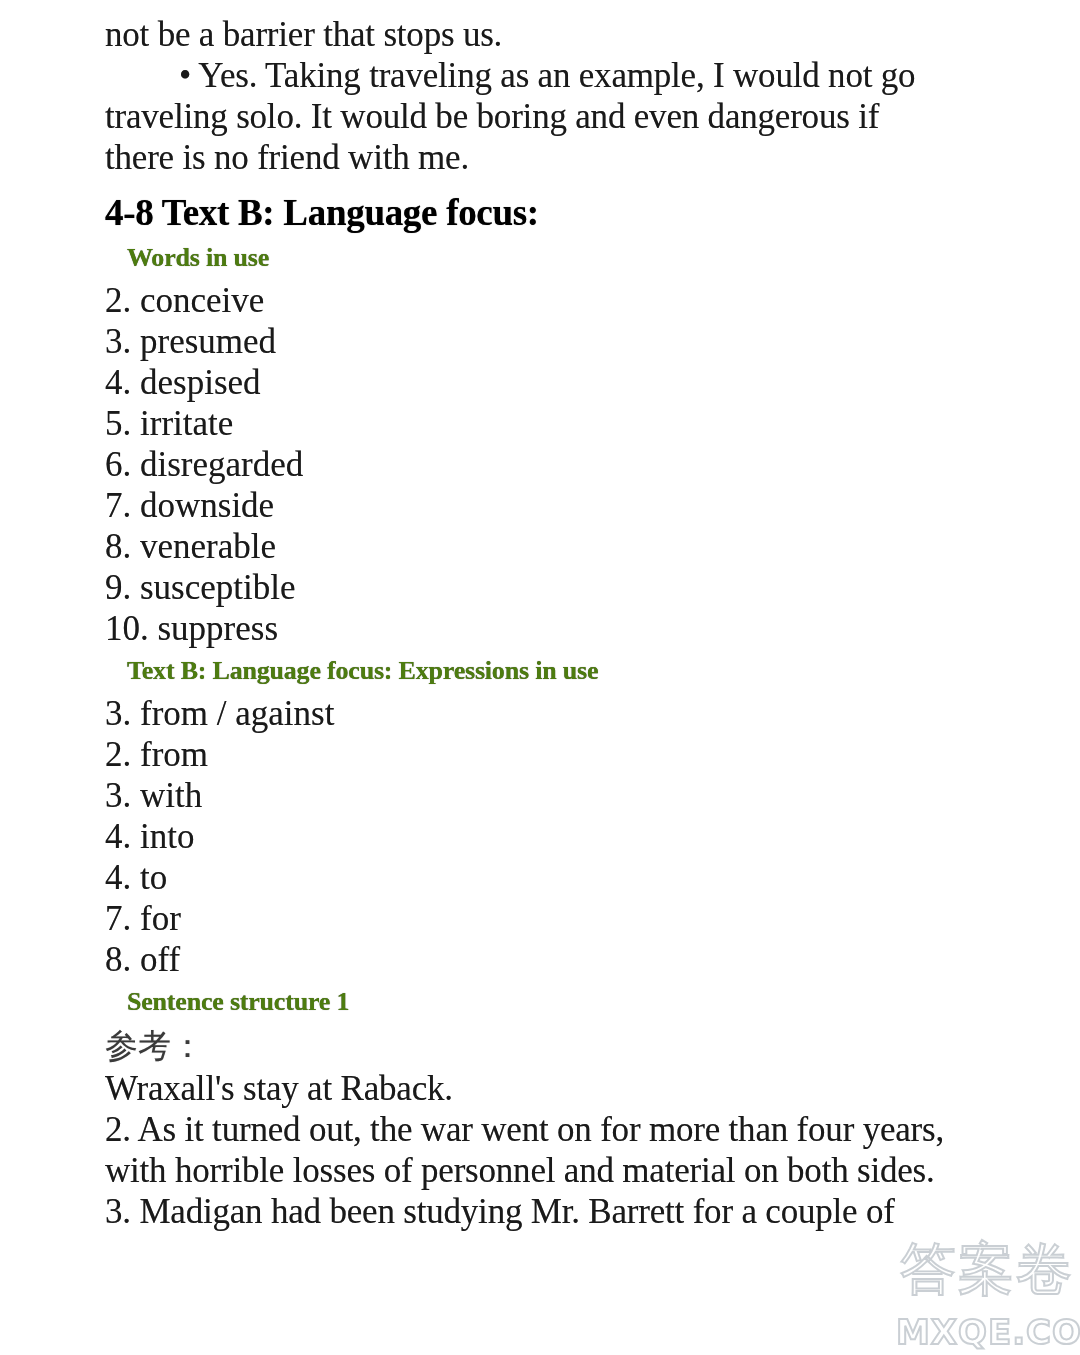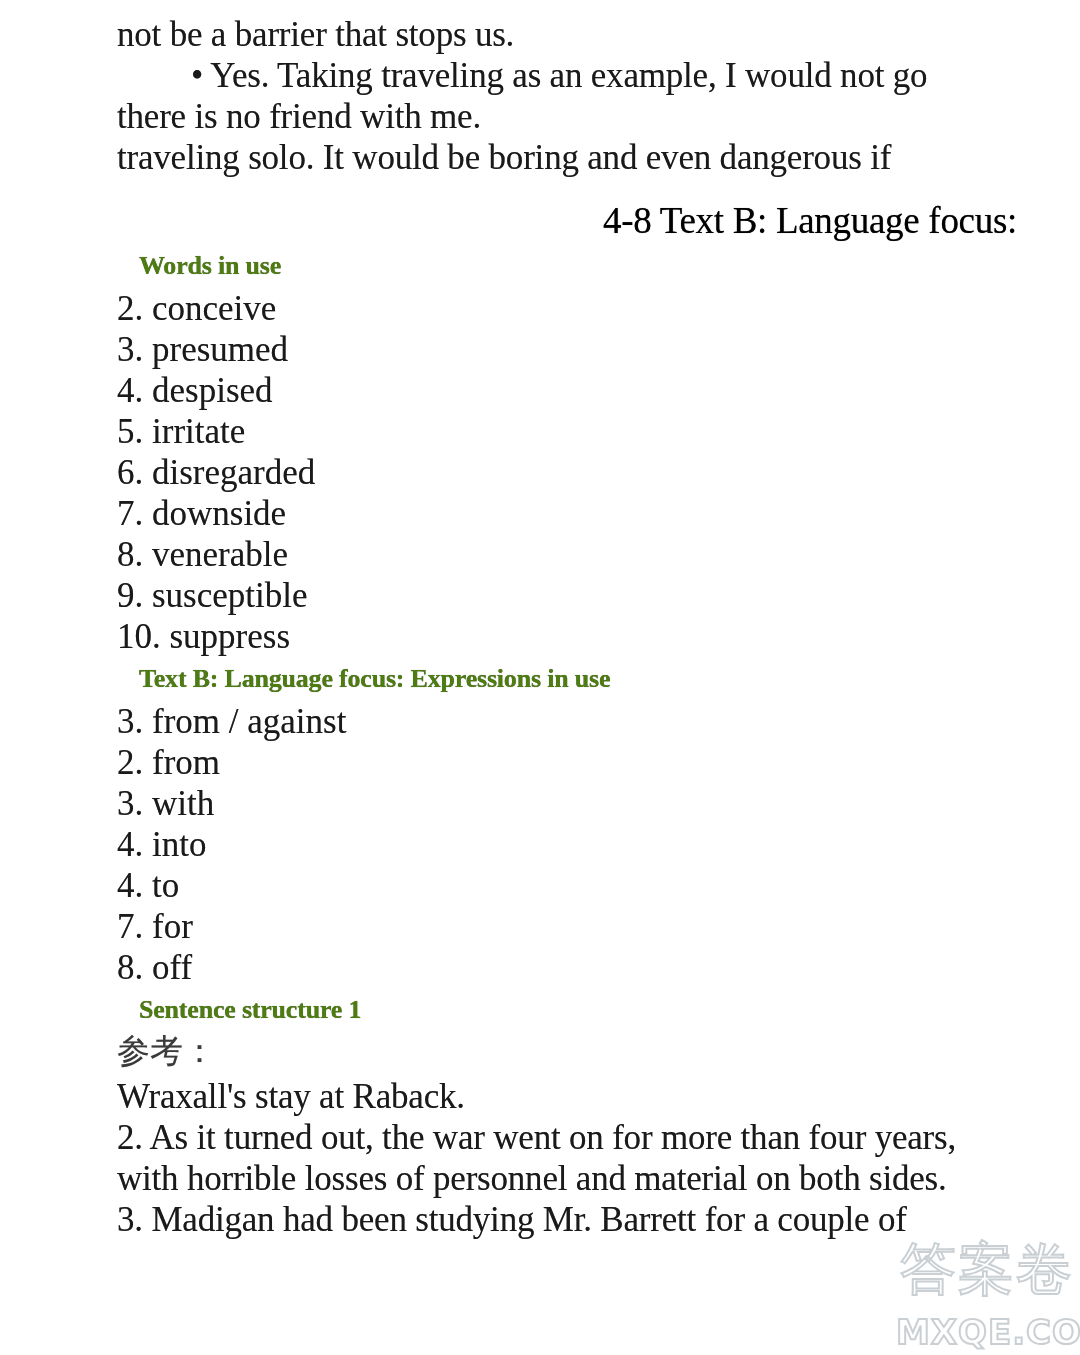--- a/index.html
+++ b/index.html
@@ -12,21 +12,21 @@
     height: 1355px;
     position: relative;
     overflow: hidden;
     font-family: "Liberation Serif", "DejaVu Serif", serif;
     color: #0a0a0a;
   }
 
   #page {
     position: absolute;
     inset: 0;
-    padding: 14px 0 0 12px;
+    padding: 14px 0 0 0;
     box-sizing: border-box;
   }
 
   .col {
     position: relative;
     margin-left: 105px;
     width: 900px;
   }
 
   
@@ -39,26 +39,25 @@
     text-shadow: 0 0 0.6px rgba(0,0,0,0.45);
   }
 
   .bullet-line {
     text-indent: 74px;
   }
 
   .heading-main {
     font-size: 37px;
     line-height: 46px;
-    font-weight: normal;
+    font-weight: bold;
     color: #000000;
     letter-spacing: -0.3px;
     text-shadow: 0 0 0.7px rgba(0,0,0,0.7);
-    margin-top: 20px;
-    text-align: right;
+    margin-top: 12px;
   }
 
   .heading-sub {
     font-size: 26px;
     line-height: 44px;
     font-weight: bold;
     color: #4d7c0f;
     letter-spacing: -0.2px;
     text-shadow: 0 0 0.7px rgba(0,0,0,0.7);
     margin-left: 22px;
@@ -66,21 +65,21 @@
 
   .listitem {
     font-size: 35px;
     line-height: 41px;
     color: #1a1a1a;
     white-space: pre;
     text-shadow: 0 0 0.6px rgba(0,0,0,0.45);
   }
 
   .cjk {
-    font-family: Liberation Mono, monospace;
+    font-family: Liberation Serif, serif;
     font-size: 33px;
     line-height: 44px;
     color: #3a3a3a;
     text-shadow: 0 0 0.8px rgba(0,0,0,0.3);
   }
 
   
   #watermark {
     position: absolute;
     right: 2px;
@@ -118,22 +117,22 @@
   }
 </style>
 </head>
 <body>
 
 <div id="page">
   <div class="col">
 
     <div class="line">not be a barrier that stops us.</div>
     <div class="line bullet-line">• Yes. Taking traveling as an example, I would not go</div>
+    <div class="line">traveling solo. It would be boring and even dangerous if</div>
     <div class="line">there is no friend with me.</div>
-    <div class="line">traveling solo. It would be boring and even dangerous if</div>
 
     <div class="heading-main">4-8 Text B: Language focus:</div>
 
     <div class="heading-sub">Words in use</div>
     <div class="listitem">2. conceive</div>
     <div class="listitem">3. presumed</div>
     <div class="listitem">4. despised</div>
     <div class="listitem">5. irritate</div>
     <div class="listitem">6. disregarded</div>
     <div class="listitem">7. downside</div>

